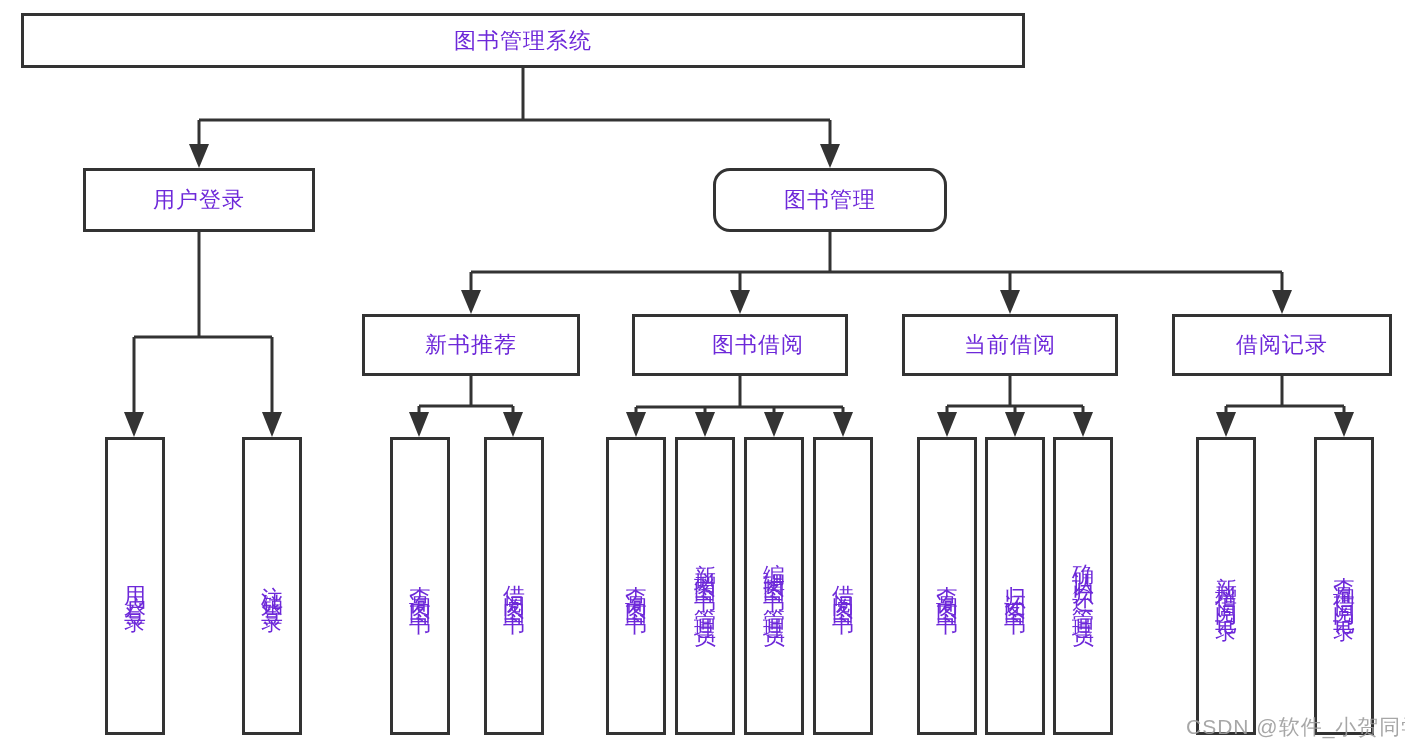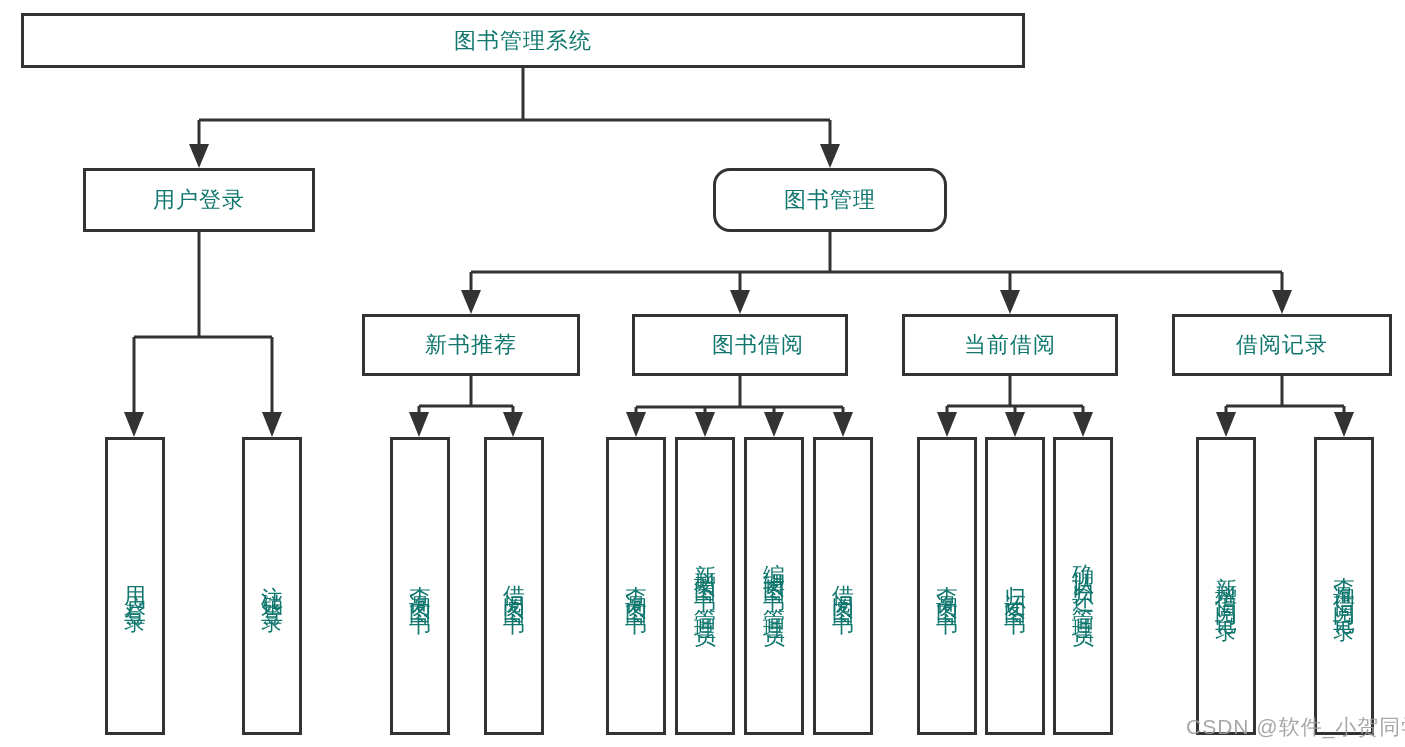--- a/index.html
+++ b/index.html
@@ -17,21 +17,21 @@
   #connectors {
     position: absolute;
     left: 0; top: 0;
     z-index: 0;
   }
   .box {
     position: absolute;
     box-sizing: border-box;
     background: #ffffff;
     border: 3px solid #333333;
-    color: #0f766e;
+    color: #6d28d9;
     display: flex;
     align-items: center;
     justify-content: center;
     z-index: 1;
     font-size: 22px;
     text-align: center;
   }
   .hbox {
     letter-spacing: 1px;
   }

